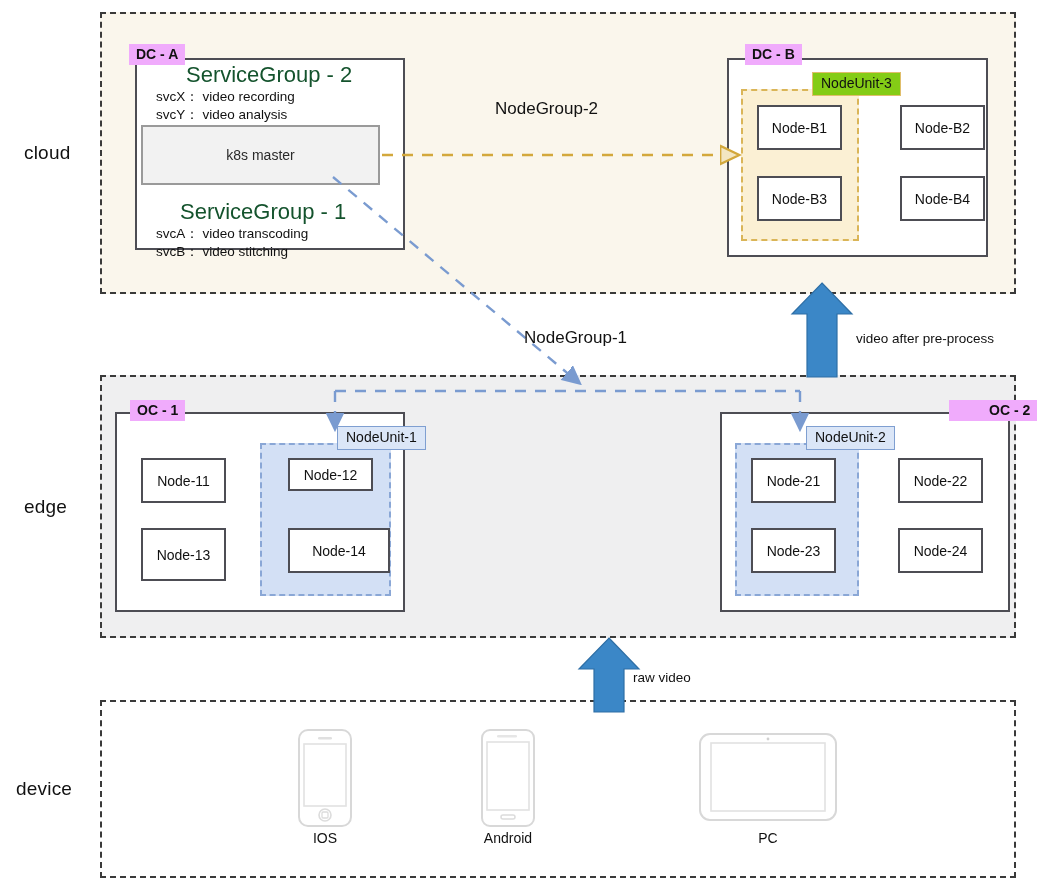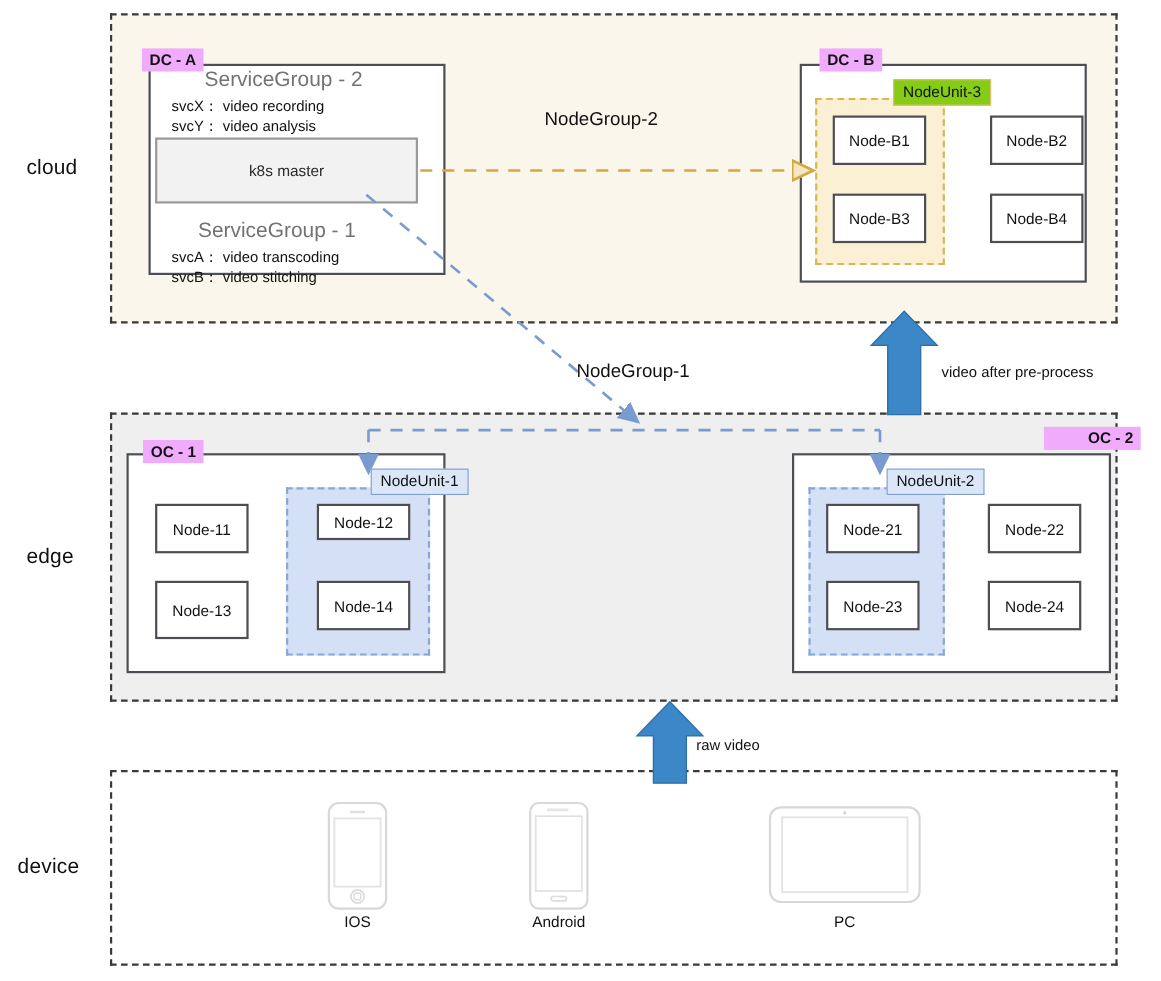--- a/index.html
+++ b/index.html
@@ -26,21 +26,21 @@
   .unit.gold{background:#fbf0d4;border:2px dashed #dab558;}
 
   .unit-label{position:absolute;font-size:14px;color:#111;padding:3px 8px 4px 8px;line-height:15px;
        white-space:nowrap;z-index:7;box-sizing:border-box;}
   .unit-label.blue{background:#dbe6f7;border:1px solid #7f9fd1;}
   .unit-label.gold{background:#84cc16;border:1px solid #e0be6b;}
 
   .k8s{position:absolute;box-sizing:border-box;border:2px solid #9a9a9a;background:#f2f2f2;
        display:flex;align-items:center;justify-content:center;font-size:14px;color:#2a2a2a;z-index:4;}
 
-  .sg-title{position:absolute;font-size:19px;color:#737373;white-space:nowrap;}
+  .sg-title{position:absolute;font-size:22px;color:#14532d;white-space:nowrap;}
   .sg-line{position:absolute;font-size:13.5px;color:#111;white-space:nowrap;}
 
   .flow-label{position:absolute;font-size:17px;color:#111;white-space:nowrap;z-index:8;}
   .arrow-caption{position:absolute;font-size:13.5px;color:#111;white-space:nowrap;z-index:8;}
 
   .dev-caption{position:absolute;font-size:14px;color:#111;white-space:nowrap;text-align:center;}
   .dev-icon{position:absolute;}
 
   svg.overlay{position:absolute;left:0;top:0;width:1055px;height:892px;pointer-events:none;z-index:5;}
   svg.blockarrows{position:absolute;left:0;top:0;width:1055px;height:892px;pointer-events:none;z-index:9;}
@@ -84,24 +84,24 @@
 
   <div class="groupbox" style="left:115px;top:412px;width:290px;height:200px;"></div>
   <div class="corner-label" style="left:130px;top:400px;">OC - 1</div>
 
   <div class="unit blue" style="left:260px;top:443px;width:131px;height:153px;"></div>
   <div class="unit-label blue" style="left:337px;top:426px;">NodeUnit-1</div>
 
   <div class="nodebox" style="left:141px;top:458px;width:85px;height:45px;">Node-11</div>
   <div class="nodebox" style="left:288px;top:458px;width:85px;height:33px;">Node-12</div>
   <div class="nodebox" style="left:141px;top:528px;width:85px;height:53px;">Node-13</div>
-  <div class="nodebox" style="left:288px;top:528px;width:85px;height:45px;">Node-14</div>
+  <div class="nodebox" style="left:288px;top:528px;width:102px;height:45px;">Node-14</div>
 
   <div class="groupbox" style="left:720px;top:412px;width:290px;height:200px;"></div>
-  <div class="corner-label" style="left:949px;top:388px;padding-left:40px;">OC - 2</div>
+  <div class="corner-label" style="left:949px;top:400px;padding-left:40px;">OC - 2</div>
 
   <div class="unit blue" style="left:735px;top:443px;width:124px;height:153px;"></div>
   <div class="unit-label blue" style="left:806px;top:426px;">NodeUnit-2</div>
 
   <div class="nodebox" style="left:751px;top:458px;width:85px;height:45px;">Node-21</div>
   <div class="nodebox" style="left:898px;top:458px;width:85px;height:45px;">Node-22</div>
   <div class="nodebox" style="left:751px;top:528px;width:85px;height:45px;">Node-23</div>
   <div class="nodebox" style="left:898px;top:528px;width:85px;height:45px;">Node-24</div>
 
   <div class="flow-label" style="left:495px;top:99px;">NodeGroup-2</div>

